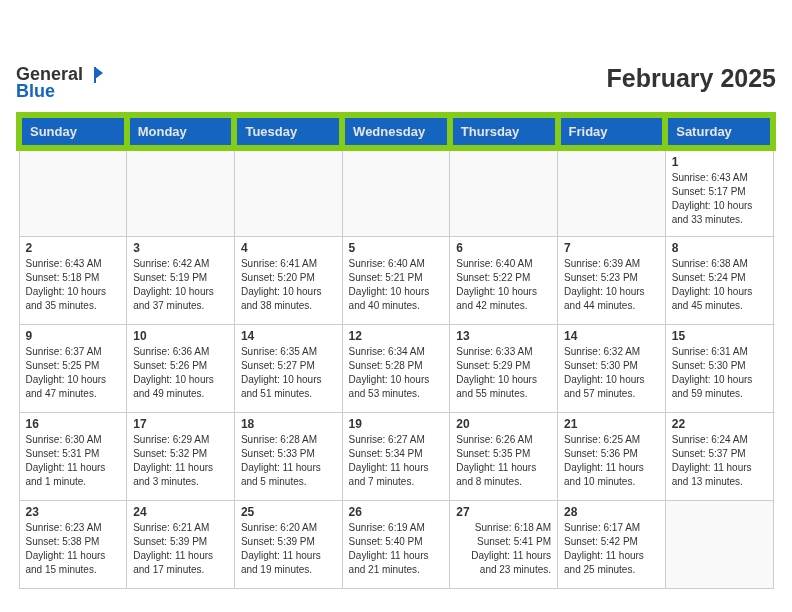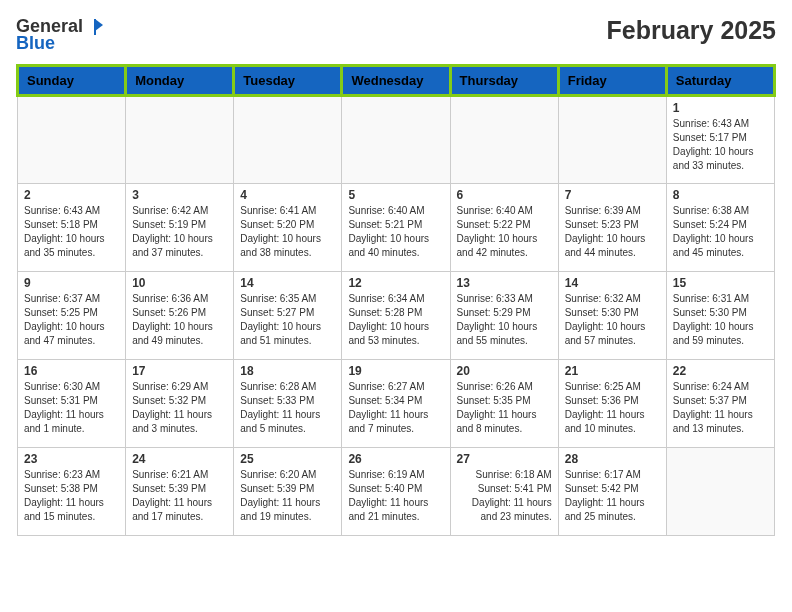--- a/index.html
+++ b/index.html
@@ -8,20 +8,21 @@
       background: #fff;
       width: 792px;
       min-height: 612px;
       padding: 16px;
     }
     .header {
       display: flex;
       align-items: flex-start;
       justify-content: space-between;
       margin-bottom: 10px;
+      margin-top: 48px;
     }
     .logo {
       display: flex;
       align-items: center;
     }
     .logo-general { color: #333; }
     .logo-icon {
       width: 20px;
       height: 20px;
       margin-left: 2px;
@@ -38,26 +39,26 @@
       font-size: 14px;
       color: #555;
     }
     .calendar {
       width: 100%;
       border-collapse: collapse;
       border: 1px solid #ccc;
     }
     .calendar th {
       background-color: #1565c0;
-      color: #000000;
+      color: #e5e5e5;
       font-size: 13px;
       font-weight: bold;
       padding: 6px 8px;
       text-align: left;
-      border: 3px solid #84cc16;
+      border: 6px solid #84cc16;
     }
     .calendar td {
       vertical-align: top;
       border: 1px solid #ccc;
       padding: 4px 6px;
       width: calc(100% / 7);
       height: 88px;
       font-size: 10.5px;
       color: #333;
       background: #fff;

